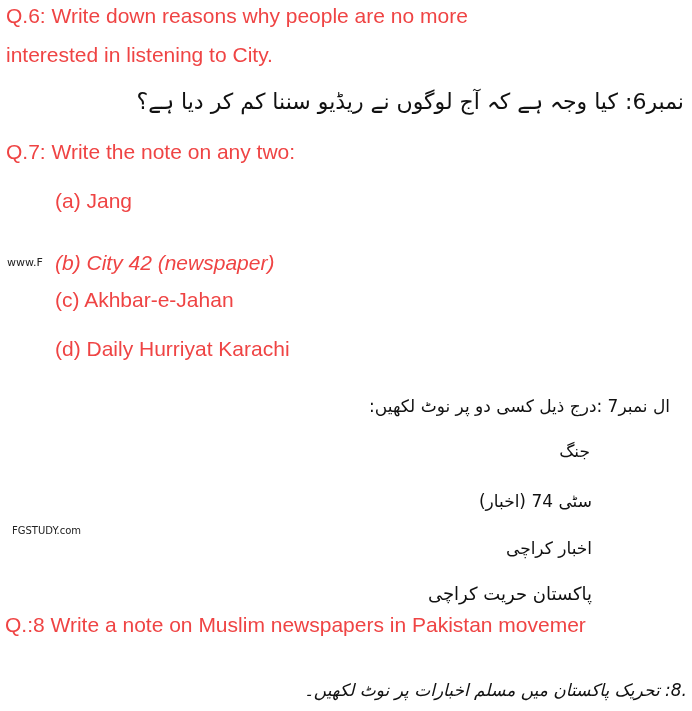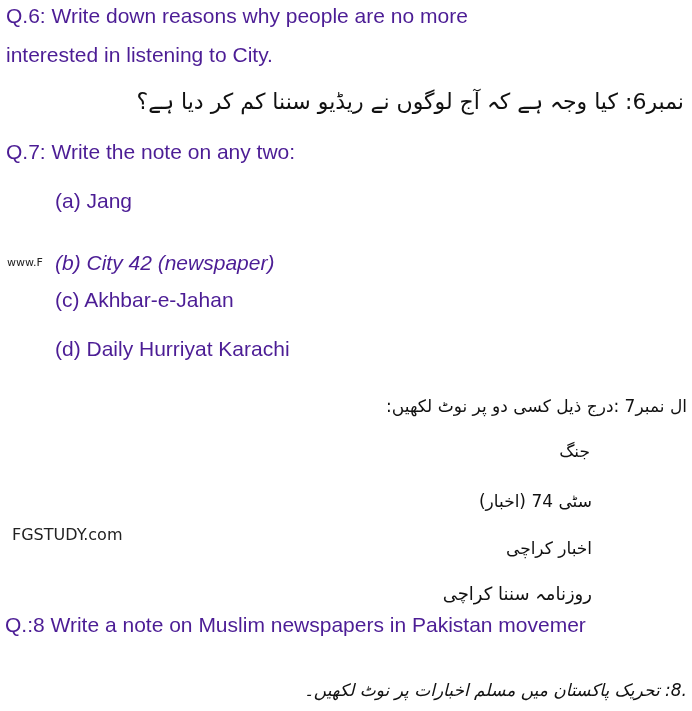--- a/index.html
+++ b/index.html
@@ -1,17 +1,17 @@
 <!DOCTYPE html>
 <html><head>
 <meta charset="utf-8">
 <style>
   html, body { margin:0; padding:0; }
   body { width:692px; height:711px; background:#ffffff; position:relative; overflow:hidden; color:#111; }
-  .en { font-family:"Liberation Sans", sans-serif; position:absolute; white-space:nowrap; color:#4c1d95;text-align:right; }
+  .en { font-family:"Liberation Sans", sans-serif; position:absolute; white-space:nowrap; color:#ef4444;text-align:right; }
   .q { font-size:21px; }
   .item { font-size:21px; left:55px; }
   .ur { font-family:"DejaVu Sans", sans-serif; position:absolute; white-space:nowrap; direction:rtl; color:#111; }
   .wm { font-family:"DejaVu Sans", sans-serif; position:absolute; font-size:11px; color:#222; }
 </style>
 </head>
 <body>
 
 <div>
 
@@ -20,23 +20,23 @@
   <div class="ur" style="right:8px; top:89px; font-size:22px;">نمبر6: کیا وجہ ہے کہ آج لوگوں نے ریڈیو سننا کم کر دیا ہے؟</div>
 
   <div class="en q" style="left:6px; top:140px;">Q.7: Write the note on any two:</div>
 
   <div class="en item" style="top:189px;">(a) Jang</div>
   <div class="wm" style="left:7px; top:256px;">www.F</div>
   <div class="en item" style="top:251px;font-style:italic;">(b) City 42 (newspaper)</div>
   <div class="en item" style="top:288px;">(c) Akhbar-e-Jahan</div>
   <div class="en item" style="top:337px;">(d) Daily Hurriyat Karachi</div>
 
-  <div class="ur" style="right:5px; top:396px; font-size:17px;">ال نمبر7 :درج ذیل کسی دو پر نوٹ لکھیں:</div>
+  <div class="ur" style="right:22px; top:396px; font-size:17px;">ال نمبر7 :درج ذیل کسی دو پر نوٹ لکھیں:</div>
   <div class="ur" style="right:102px; top:441px; font-size:17px;">جنگ</div>
   <div class="ur" style="right:100px; top:491px; font-size:17px;">سٹی 74  (اخبار)</div>
-  <div class="wm" style="left:12px; top:525px; font-size:16px;">FGSTUDY.com</div>
+  <div class="wm" style="left:12px; top:525px; font-size:10px;">FGSTUDY.com</div>
   <div class="ur" style="right:100px; top:538px; font-size:17px;">اخبار کراچی</div>
-  <div class="ur" style="right:100px; top:583px; font-size:18px;">روزنامہ سننا  کراچی</div>
+  <div class="ur" style="right:100px; top:583px; font-size:18px;">پاکستان حریت  کراچی</div>
 
   <div class="en q" style="left:5px; top:613px;">Q.:8 Write a note on Muslim newspapers in Pakistan movemer</div>
   <div class="ur" style="right:5px; top:680px; font-size:17px;font-style:italic;">.8: تحریک پاکستان  میں مسلم اخبارات پر نوٹ لکھیں۔</div>
 
 </div>
 
 </body></html>

